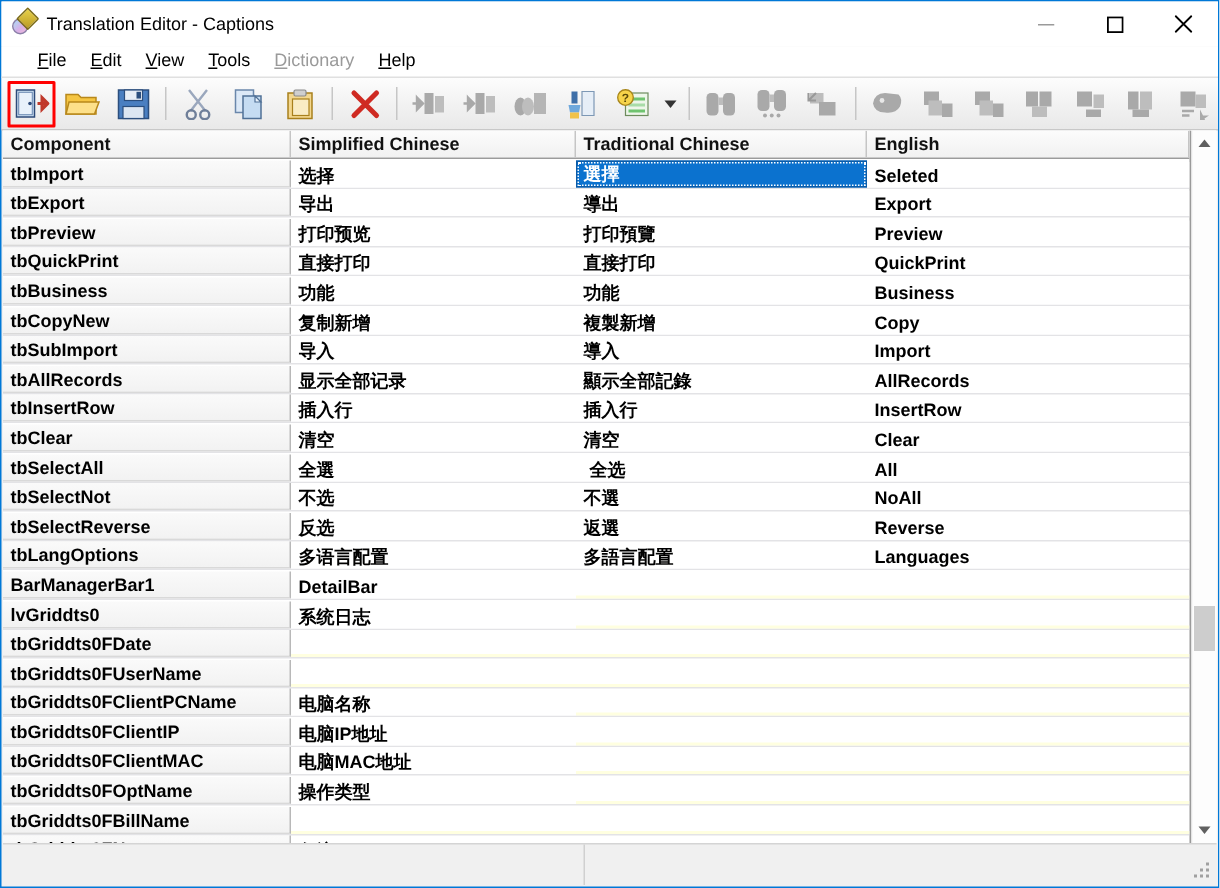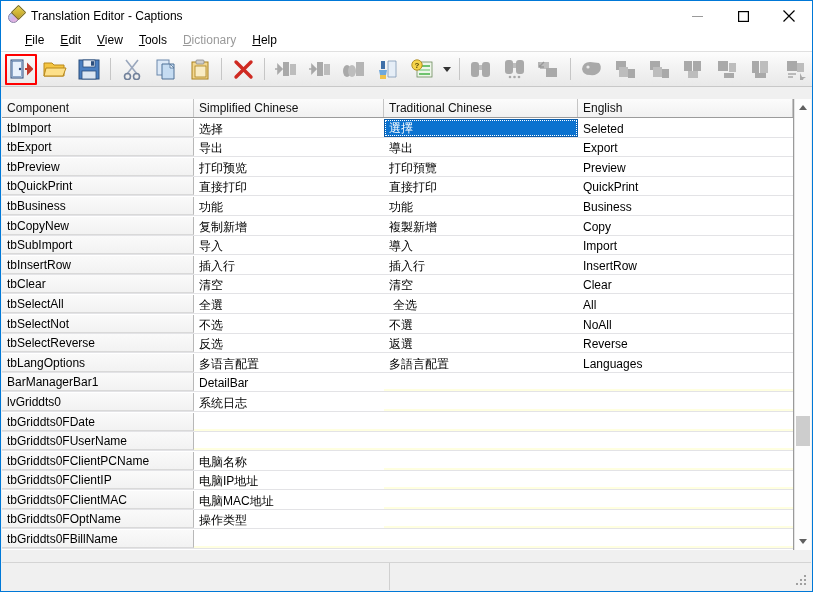--- a/index.html
+++ b/index.html
@@ -109,24 +109,25 @@
     border-left: 4px solid transparent;
     border-right: 4px solid transparent;
     border-top: 5px solid #333;
   }
   .tb-btn svg, .tb-btn .icg { display: block; }
 
   
   .gridwrap {
     flex: 1 1 auto;
     display: flex;
-    margin: 12px 1px;
+    margin: 0 1px;
     background: #fff;
     overflow: hidden;
     min-height: 0;
+    font-weight: bold;
   }
   .gridarea {
     flex: 1 1 auto; min-width: 0;
     display: flex; flex-direction: column;
     border-right: 1px solid #9a9a9a;
     overflow: hidden;
   }
   .grid-header {
     display: flex; height: 19px; min-height: 19px;
     background: linear-gradient(to bottom,#fcfcfc 0%, #f1f1f1 100%);
@@ -513,20 +514,26 @@
             <div class="gcell w2">複製新增</div>
             <div class="gcell w3">Copy</div>
           </div>
           <div class="grow">
             <div class="gcell w0 c0">tbSubImport</div>
             <div class="gcell w1">导入</div>
             <div class="gcell w2">導入</div>
             <div class="gcell w3">Import</div>
           </div>
           <div class="grow">
+            <div class="gcell w0 c0">tbAllRecords</div>
+            <div class="gcell w1">显示全部记录</div>
+            <div class="gcell w2">顯示全部記錄</div>
+            <div class="gcell w3">AllRecords</div>
+          </div>
+          <div class="grow">
             <div class="gcell w0 c0">tbInsertRow</div>
             <div class="gcell w1">插入行</div>
             <div class="gcell w2">插入行</div>
             <div class="gcell w3">InsertRow</div>
           </div>
           <div class="grow">
             <div class="gcell w0 c0">tbClear</div>
             <div class="gcell w1">清空</div>
             <div class="gcell w2">清空</div>
             <div class="gcell w3">Clear</div>

